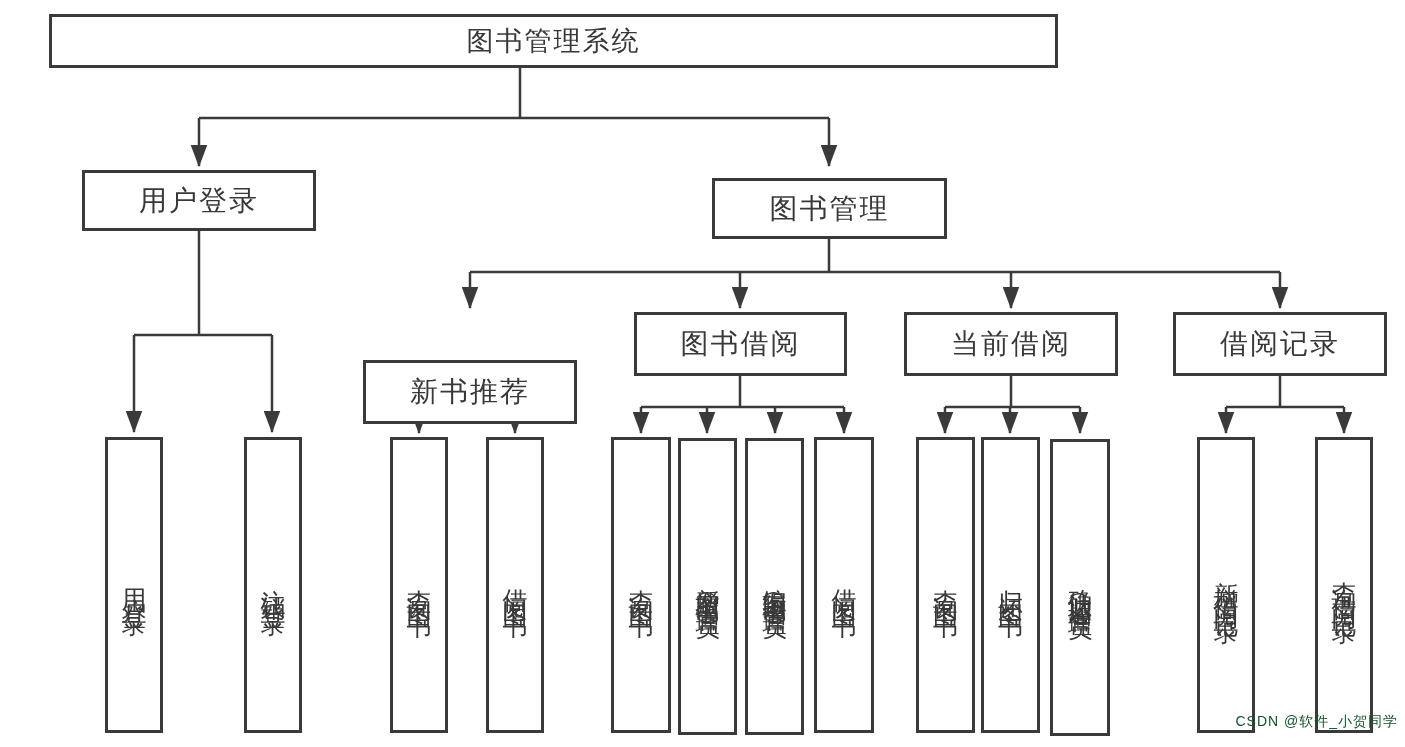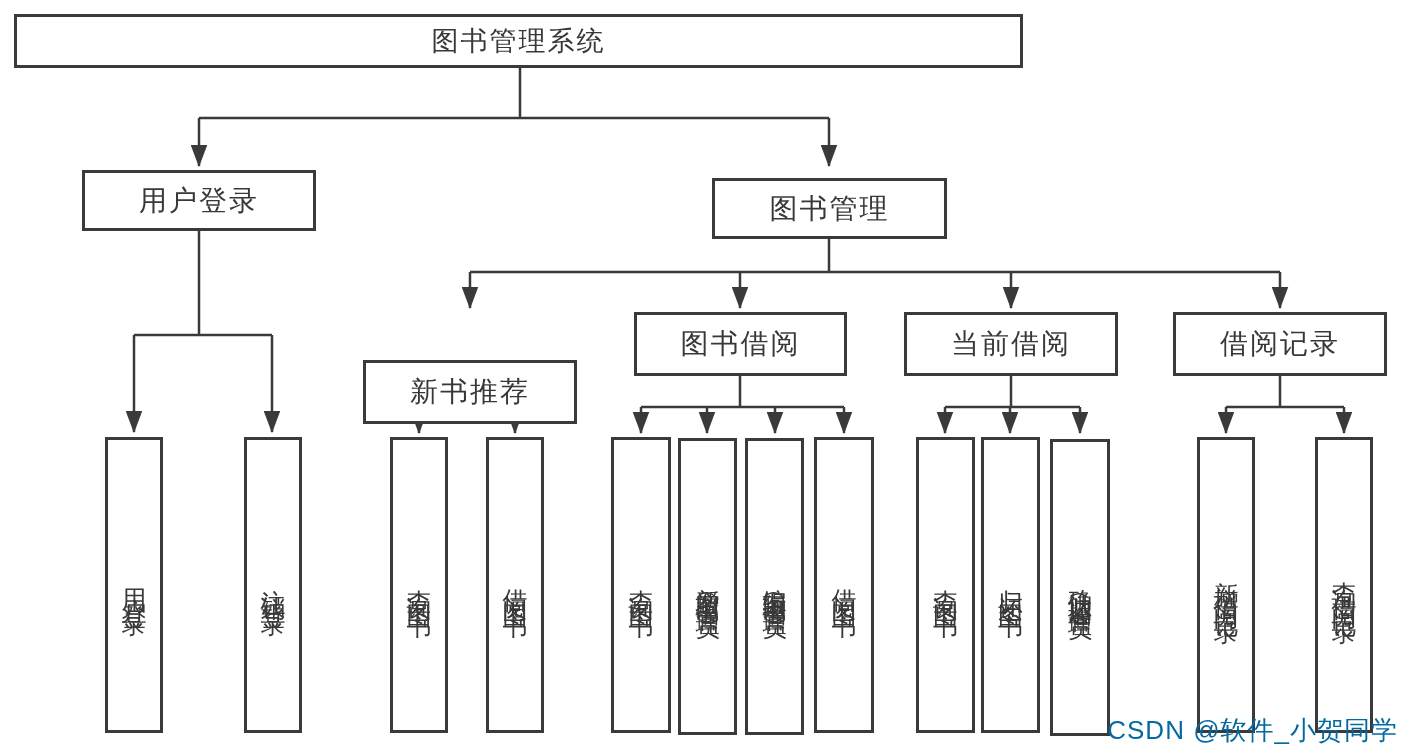--- a/index.html
+++ b/index.html
@@ -23,39 +23,39 @@
     background: #ffffff;
     border: 3px solid #3a3a3a;
     color: #383838;
     display: flex;
     align-items: center;
     justify-content: center;
     z-index: 2;
     line-height: 1;
   }
   .h { font-size: 28px; letter-spacing: 2px; }
-  .root { font-size: 27px; }
+  .root { font-size: 27px; margin-left: 35px; }
   .v {
     writing-mode: vertical-rl;
     text-orientation: mixed;
     font-size: 25px;
     letter-spacing: 8px;
   }
   .v-long {
     font-size: 24px;
     letter-spacing: 4px;
   }
   .watermark {
     position: absolute;
     right: 7px;
     top: 713px;
     z-index: 3;
-    font-size: 26px;
+    font-size: 14px;
     letter-spacing: 1px;
-    color: #0369a1;
+    color: #14532d;
     pointer-events: none;
   }
 </style>
 </head>
 <body>
 
 <div class="canvas">
 
   <svg class="connectors" viewBox="0 0 1405 747" xmlns="http://www.w3.org/2000/svg">
     <defs>

